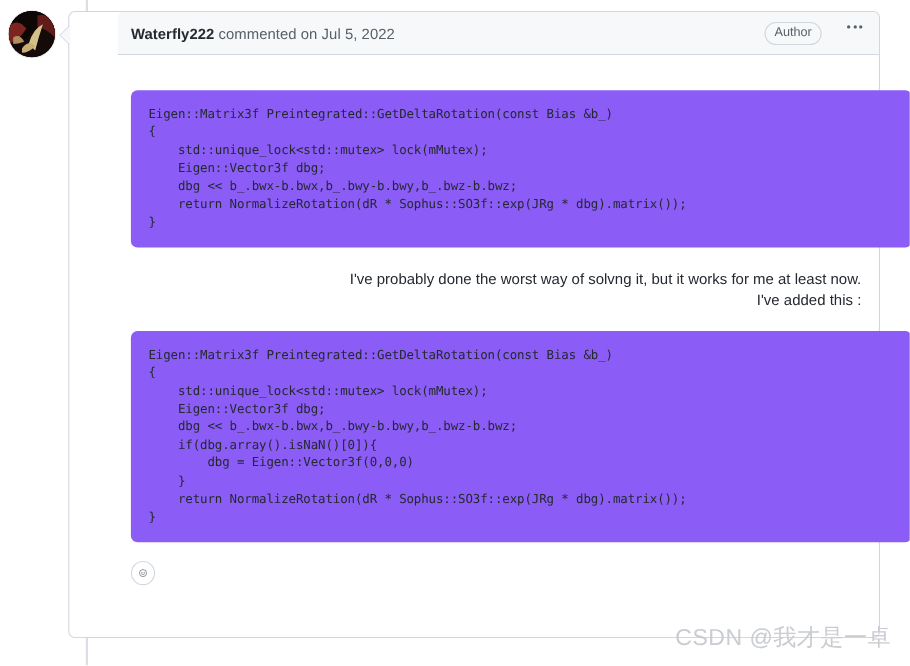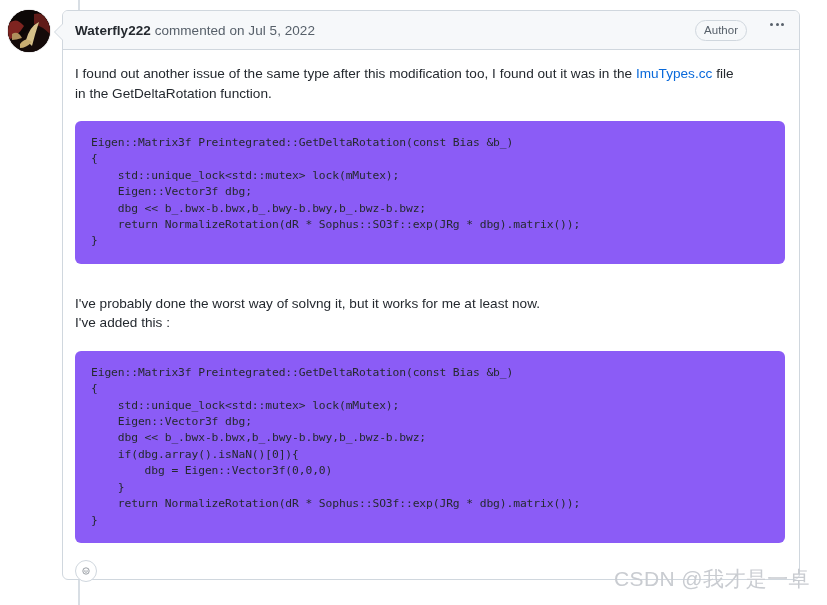--- a/index.html
+++ b/index.html
@@ -48,20 +48,21 @@
     position: absolute;
     left: 62px;
     top: 10px;
     width: 738px;
     height: 570px;
     border: 1px solid #d0d7de;
     border-radius: 6px;
     background: #ffffff;
     box-sizing: border-box;
     z-index: 3;
+    padding-left: 44px;
   }
   
   .comment-arrow-outer {
     position: absolute;
     left: -9px;
     top: 12px;
     width: 0; height: 0;
     border-top: 9px solid transparent;
     border-bottom: 9px solid transparent;
     border-right: 9px solid #d0d7de;
@@ -227,33 +228,32 @@
       <span class="kebab">
         <i></i>
         <i></i>
         <i></i>
       </span>
     </div>
   </div>
 
   <div class="comment-body">
 
-    <p class="para"><span>I found out another issue of the same type after this modification too, I found out it was in the </span><a href="#">ImuTypes.cc</a><span> file in the GetDeltaRotation function.</span></p>
 
     <div class="codeblock">
       <pre>Eigen::Matrix3f Preintegrated::GetDeltaRotation(const Bias &amp;b_)
 {
     std::unique_lock&lt;std::mutex&gt; lock(mMutex);
     Eigen::Vector3f dbg;
     dbg &lt;&lt; b_.bwx-b.bwx,b_.bwy-b.bwy,b_.bwz-b.bwz;
     return NormalizeRotation(dR * Sophus::SO3f::exp(JRg * dbg).matrix());
 }</pre>
     </div>
 
-    <p class="para" style="margin-top:30px; white-space:pre-line;">I've probably done the worst way of solvng it, but it works for me at least now.
+    <p class="para" style="margin-top:19px; white-space:pre-line;text-align:right;">I've probably done the worst way of solvng it, but it works for me at least now.
 I've added this :</p>
 
     <div class="codeblock">
       <pre>Eigen::Matrix3f Preintegrated::GetDeltaRotation(const Bias &amp;b_)
 {
     std::unique_lock&lt;std::mutex&gt; lock(mMutex);
     Eigen::Vector3f dbg;
     dbg &lt;&lt; b_.bwx-b.bwx,b_.bwy-b.bwy,b_.bwz-b.bwz;
     if(dbg.array().isNaN()[0]){
         dbg = Eigen::Vector3f(0,0,0)

